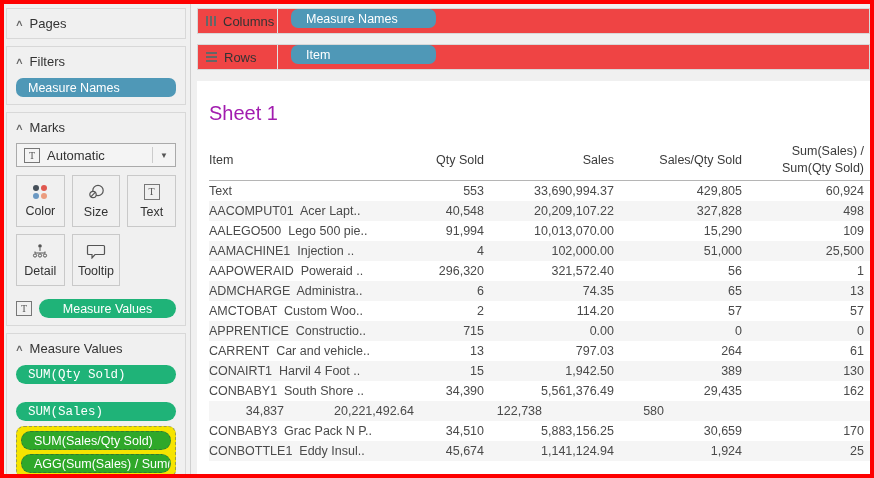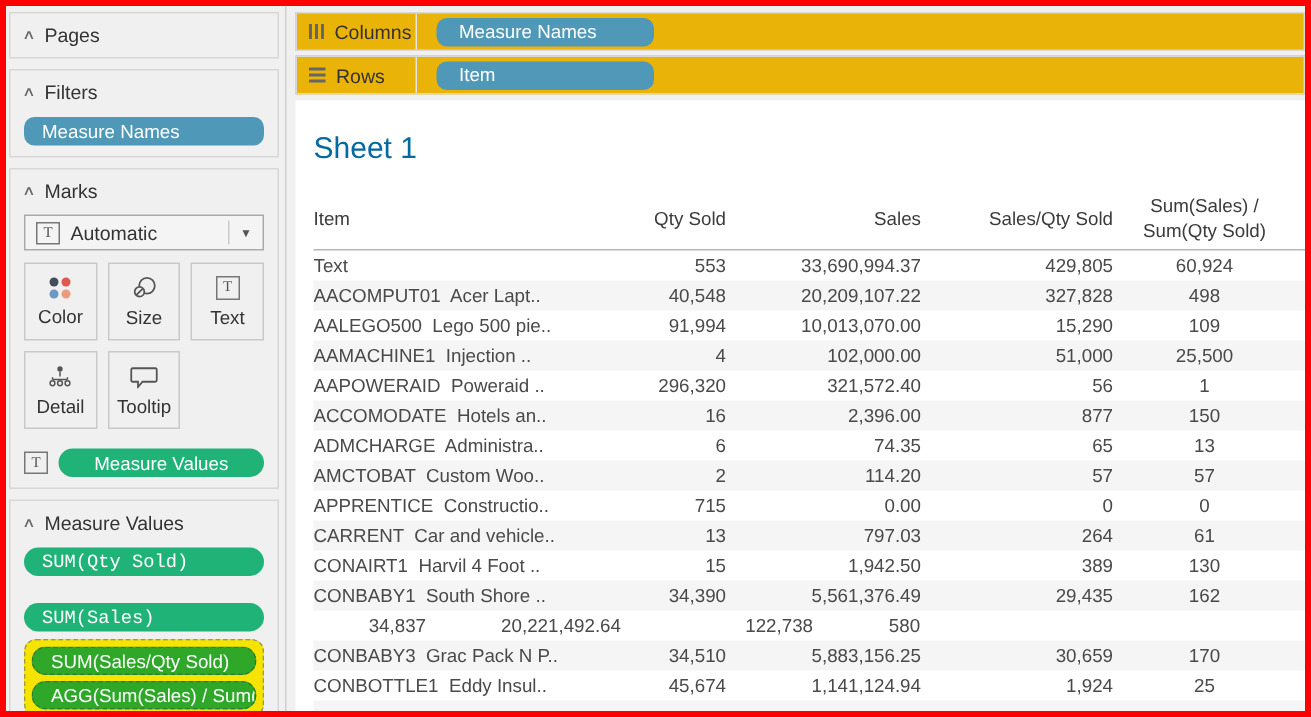--- a/index.html
+++ b/index.html
@@ -90,50 +90,50 @@
     border:1px dashed #9b9b4e;
     border-radius:8px;
     padding:4px 4px;
     display:flex; flex-direction:column; gap:4px;
   }
 
   
   .main { flex:1; display:flex; flex-direction:column; padding:4px 0 0 6px; min-width:0; }
   .shelf {
     height:26px; flex:0 0 26px;
-    background:#eab308; border:1px solid #d8d8d8;
-    display:flex; align-items:center;
-    margin-bottom:3px;
+    background:#ef4444; border:1px solid #d8d8d8;
+    display:flex; align-items:flex-start;
+    margin-bottom:10px;
   }
   .shelf-label {
     width:80px; flex:0 0 80px; height:100%;
     display:flex; align-items:center; gap:7px; padding:0 8px;
     border-right:1px solid #e2e2e2;
     font-size:13px; color:#333;
   }
   .shelf-pills { display:flex; padding-left:13px; }
   .shelf .pill { width:145px; padding:0 15px; }
 
   .cols-icon { display:flex; gap:2px; }
   .cols-icon i { width:2px; height:10px; background:#666; display:block; }
   .rows-icon { display:flex; flex-direction:column; gap:2px; }
   .rows-icon i { width:11px; height:2px; background:#666; display:block; }
 
   .canvas { flex:1; background:#fff; margin-top:1px; overflow:hidden; }
-  .sheet-title { font-size:20px; color:#0369a1; padding:21px 0 0 12px; }
+  .sheet-title { font-size:20px; color:#a21caf; padding:21px 0 0 12px; }
 
   .tbl { margin:14px 0 0 12px; }
   .trow { display:flex; height:20px; align-items:center; font-size:12.5px; color:#4a4a4a; }
   .thead { height:42px; border-bottom:1px solid #b5b5b5; color:#3b3b3b; }
   .cell { overflow:hidden; }
   .c0 { width:200px; white-space:pre; }
   .c1 { width:75px;  text-align:right; }
   .c2 { width:130px; text-align:right; }
   .c3 { width:128px; text-align:right; }
-  .c4 { width:122px; text-align:center; }
+  .c4 { width:122px; text-align:right; }
   .thead .c4 { line-height:1.35; }
   .tbody .trow:nth-child(even) { background:#f5f5f5; }
 
   
   .icon-svg { display:block; }
 </style>
 </head>
 <body>
 
 <div class="app">
@@ -305,27 +305,20 @@
               <div class="cell c4">25,500</div>
             </div>
             <div class="trow">
               <div class="cell c0">AAPOWERAID  Poweraid ..</div>
               <div class="cell c1">296,320</div>
               <div class="cell c2">321,572.40</div>
               <div class="cell c3">56</div>
               <div class="cell c4">1</div>
             </div>
             <div class="trow">
-              <div class="cell c0">ACCOMODATE  Hotels an..</div>
-              <div class="cell c1">16</div>
-              <div class="cell c2">2,396.00</div>
-              <div class="cell c3">877</div>
-              <div class="cell c4">150</div>
-            </div>
-            <div class="trow">
               <div class="cell c0">ADMCHARGE  Administra..</div>
               <div class="cell c1">6</div>
               <div class="cell c2">74.35</div>
               <div class="cell c3">65</div>
               <div class="cell c4">13</div>
             </div>
             <div class="trow">
               <div class="cell c0">AMCTOBAT  Custom Woo..</div>
               <div class="cell c1">2</div>
               <div class="cell c2">114.20</div>

